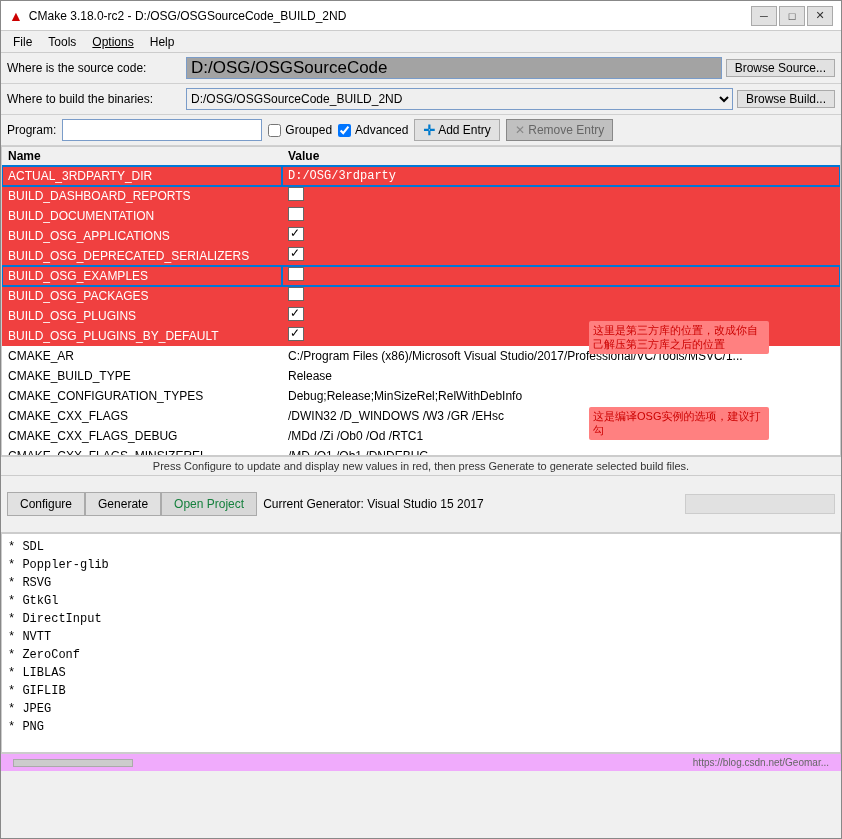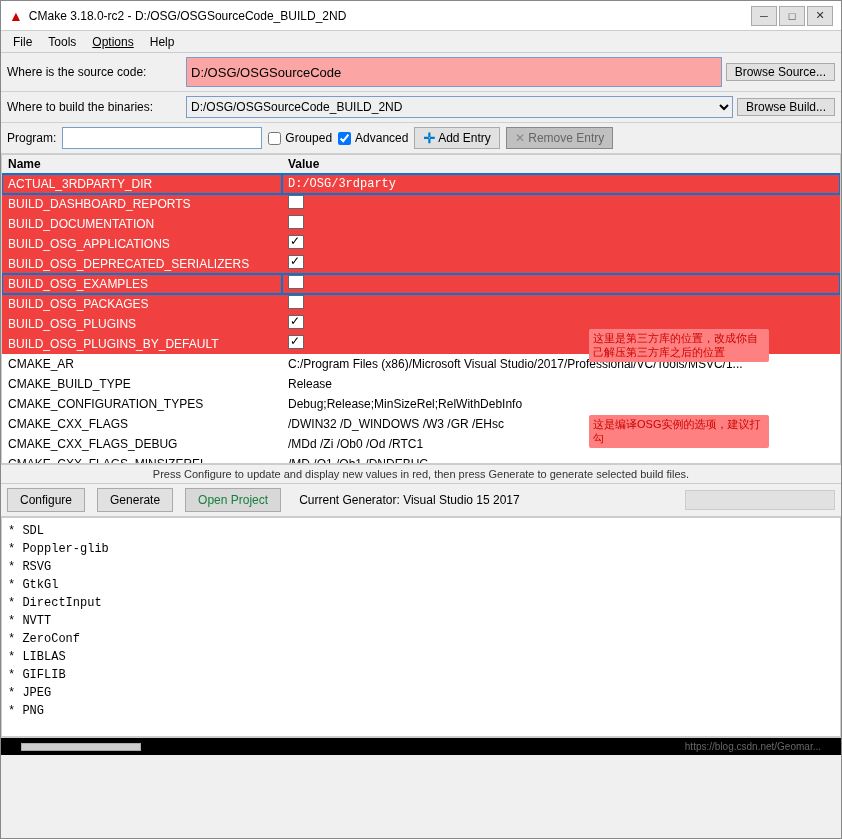--- a/index.html
+++ b/index.html
@@ -64,25 +64,25 @@
       border-bottom: 1px solid #d0d0d0;
       gap: 4px;
     }
     .path-label {
       font-size: 12px;
       white-space: nowrap;
       min-width: 175px;
     }
     .path-input {
       flex: 1;
-      height: 30px;
+      height: 22px;
       border: 1px solid #7a9cc9;
       padding: 0 4px;
-      font-size: 13px;
-      background: #fca5a5;
+      font-size: 17px;
+      background: #a3a3a3;
     }
     .path-btn {
       height: 18px;
       padding: 0 8px;
       font-size: 12px;
       background: #e1e1e1;
       border: 1px solid #aaa;
       cursor: pointer;
       white-space: nowrap;
     }
@@ -185,25 +185,25 @@
       padding: 3px 6px;
       font-size: 11px;
       color: #333;
       text-align: center;
     }
 
     
     #buttons-row {
       display: flex;
       align-items: center;
-      padding: 4px 6px;
+      padding: 16px 6px;
       background: #f0f0f0;
       border-top: 1px solid #ccc;
       border-bottom: 1px solid #ccc;
-      gap: 12px;
+      gap: 0;
     }
     .action-btn {
       height: 24px; padding: 0 12px;
       font-size: 12px; cursor: pointer;
       border: 1px solid #aaa; background: #e1e1e1;
     }
     .action-btn.disabled { color: #15803d; cursor: default; background: #d8d8d8; }
     .generator-label { font-size: 12px; margin-left: 6px; }
 
     
@@ -215,25 +215,25 @@
       font-size: 12px;
       color: #000;
       overflow-y: auto;
       flex: 1;
     }
     #log-panel .log-item {
       line-height: 1.5;
     }
 
     #bottom-bar {
-      background: #000000;
+      background: #f0abfc;
       border-top: 1px solid #ccc;
       display: flex;
       align-items: center;
-      padding: 1px 20px;
+      padding: 1px 12px;
       font-size: 10px;
       color: #666;
       height: 18px;
     }
     #bottom-bar .url { flex: 1; text-align: right; }
   </style>
 </head>
 <body>
 
 <div id="title-bar">

